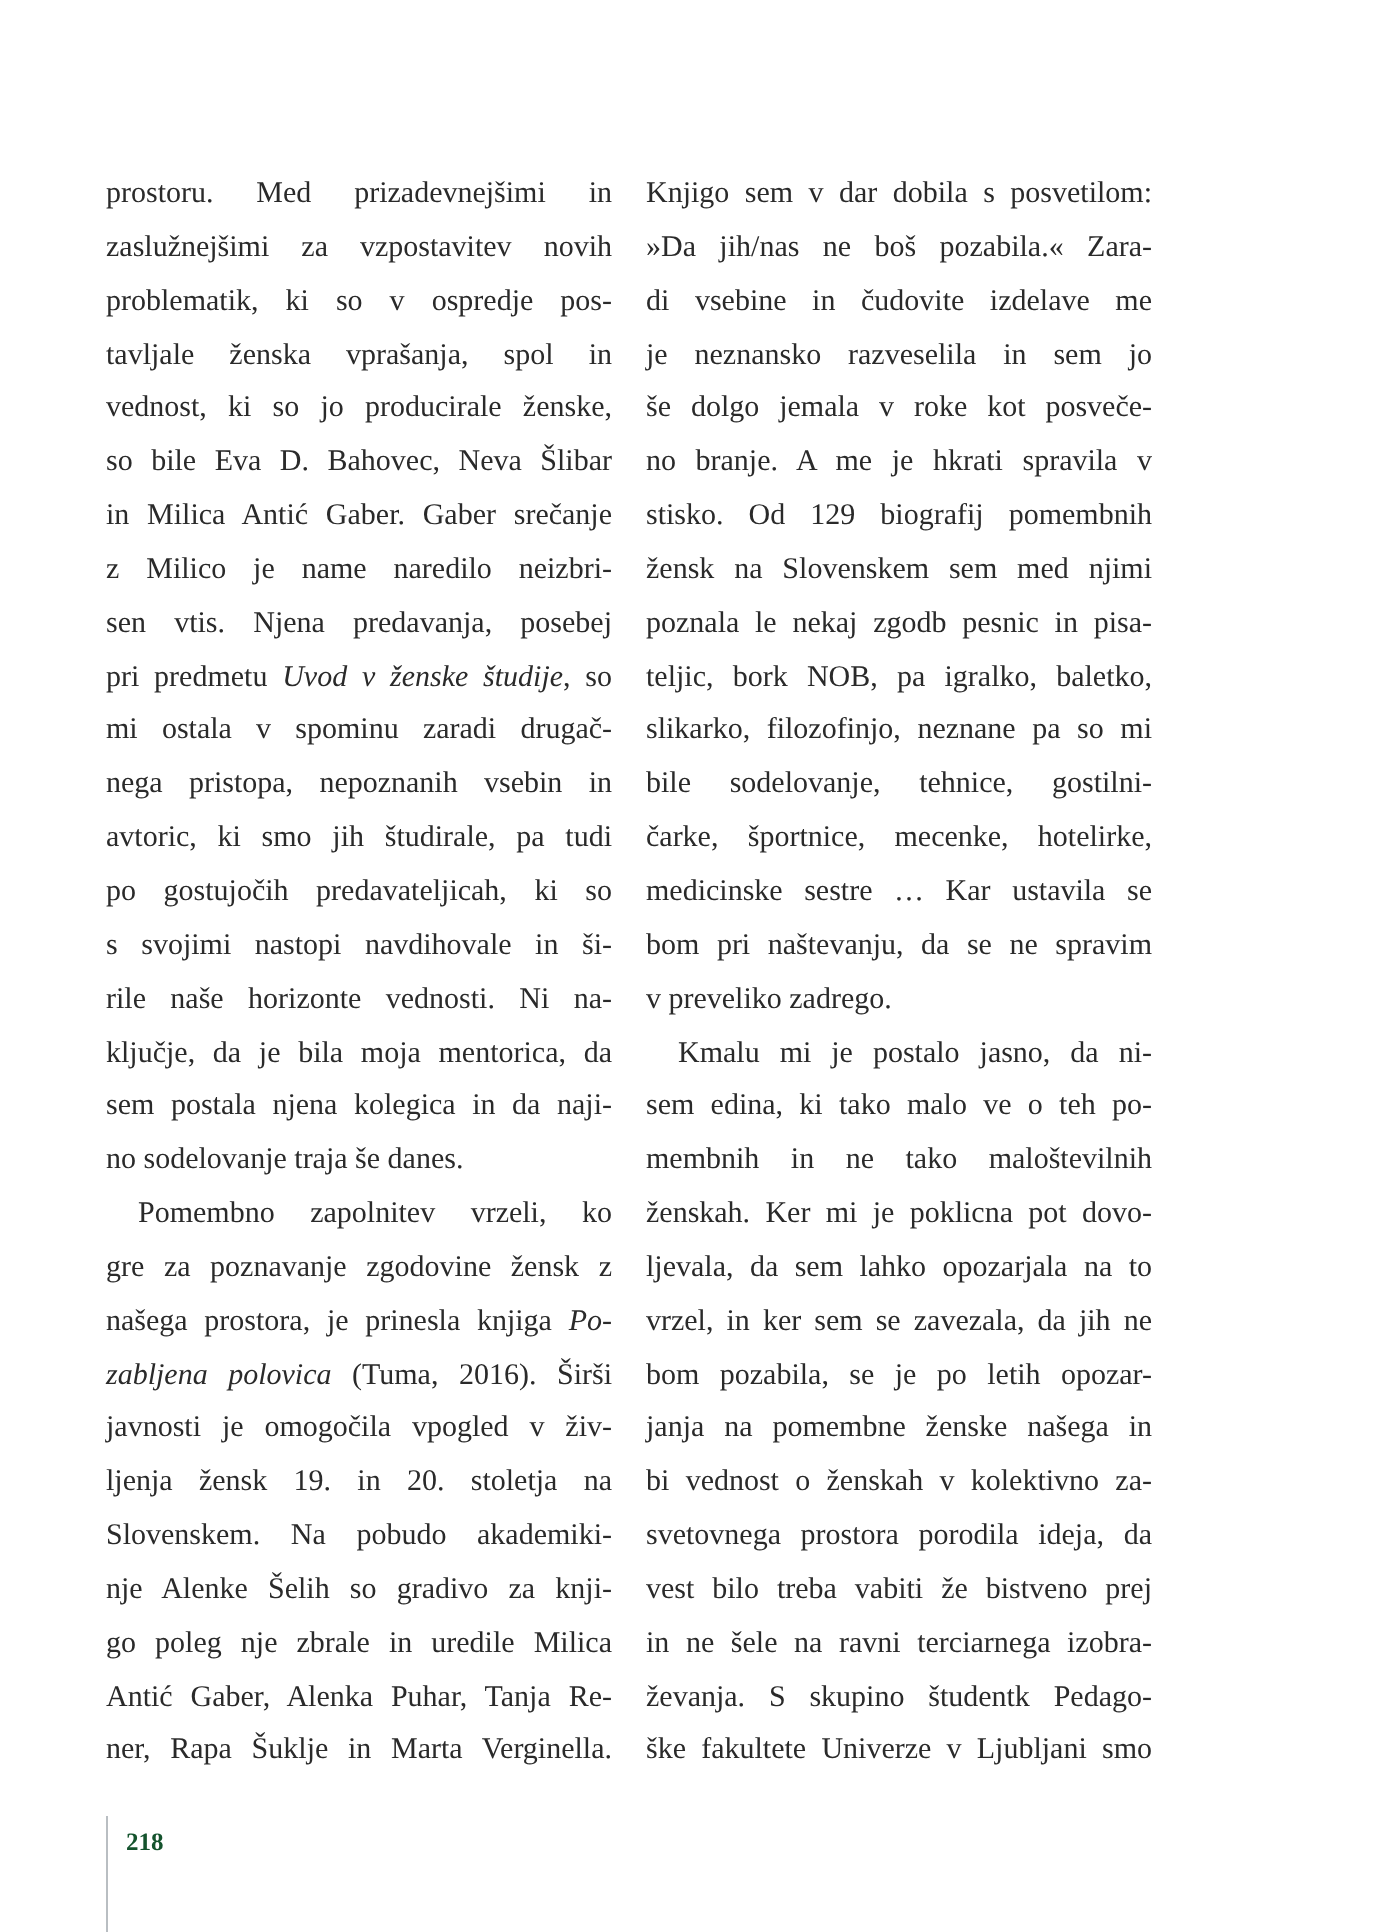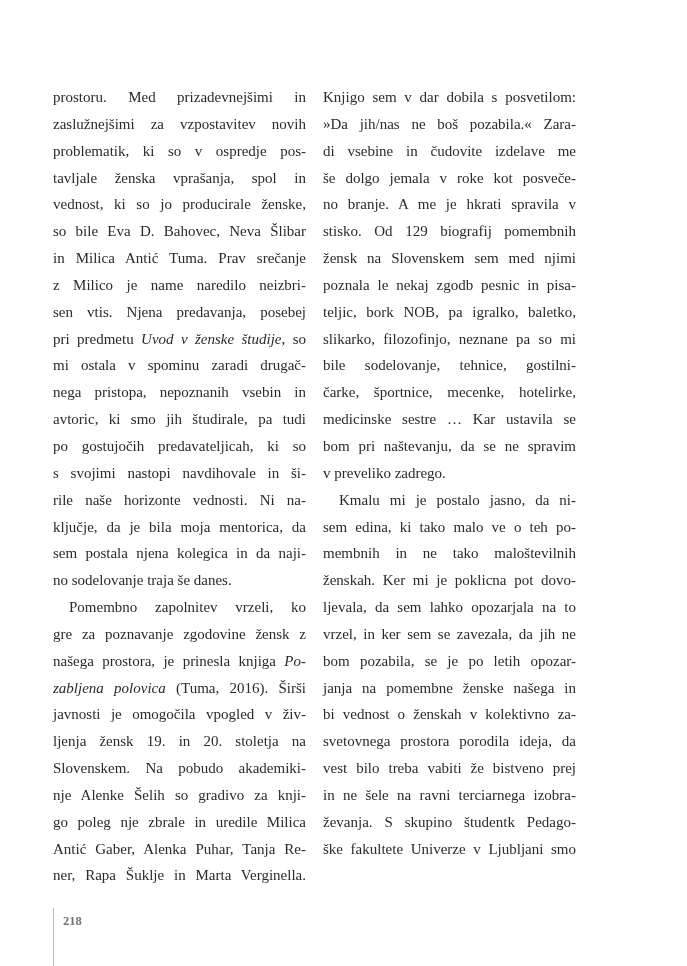--- a/index.html
+++ b/index.html
@@ -48,35 +48,35 @@
       width: 1px;
       height: 58px;
       background: #b9bec2;
     }
     .folio {
       position: absolute;
       left: 63px;
       top: 914px;
       font-size: 12.5px;
       font-weight: bold;
-      color: #737373;
+      color: #14532d;
       font-family: "Liberation Serif", "DejaVu Serif", serif;
     }
   </style>
 </head>
 <body>
 
 <div class="column col-left">
   <span class="line">prostoru. Med prizadevnejšimi in</span>
   <span class="line">zaslužnejšimi za vzpostavitev novih</span>
   <span class="line">problematik, ki so v ospredje pos-</span>
   <span class="line">tavljale ženska vprašanja, spol in</span>
   <span class="line">vednost, ki so jo producirale ženske,</span>
   <span class="line">so bile Eva D. Bahovec, Neva Šlibar</span>
-  <span class="line">in Milica Antić Tuma. Prav srečanje</span>
+  <span class="line">in Milica Antić Gaber. Gaber srečanje</span>
   <span class="line">z Milico je name naredilo neizbri-</span>
   <span class="line">sen vtis. Njena predavanja, posebej</span>
   <span class="line"><span>pri predmetu </span><i>Uvod v ženske študije</i><span>, so</span></span>
   <span class="line">mi ostala v spominu zaradi drugač-</span>
   <span class="line">nega pristopa, nepoznanih vsebin in</span>
   <span class="line">avtoric, ki smo jih študirale, pa tudi</span>
   <span class="line">po gostujočih predavateljicah, ki so</span>
   <span class="line">s svojimi nastopi navdihovale in ši-</span>
   <span class="line">rile naše horizonte vednosti. Ni na-</span>
   <span class="line">ključje, da je bila moja mentorica, da</span>
@@ -92,20 +92,21 @@
   <span class="line">nje Alenke Šelih so gradivo za knji-</span>
   <span class="line">go poleg nje zbrale in uredile Milica</span>
   <span class="line">Antić Gaber, Alenka Puhar, Tanja Re-</span>
   <span class="line">ner, Rapa Šuklje in Marta Verginella.</span>
 </div>
 
 <div class="column col-right">
   <span class="line">Knjigo sem v dar dobila s posvetilom:</span>
   <span class="line">»Da jih/nas ne boš pozabila.« Zara-</span>
   <span class="line">di vsebine in čudovite izdelave me</span>
+  <span class="line">je neznansko razveselila in sem jo</span>
   <span class="line">še dolgo jemala v roke kot posveče-</span>
   <span class="line">no branje. A me je hkrati spravila v</span>
   <span class="line">stisko. Od 129 biografij pomembnih</span>
   <span class="line">žensk na Slovenskem sem med njimi</span>
   <span class="line">poznala le nekaj zgodb pesnic in pisa-</span>
   <span class="line">teljic, bork NOB, pa igralko, baletko,</span>
   <span class="line">slikarko, filozofinjo, neznane pa so mi</span>
   <span class="line">bile sodelovanje, tehnice, gostilni-</span>
   <span class="line">čarke, športnice, mecenke, hotelirke,</span>
   <span class="line">medicinske sestre … Kar ustavila se</span>

